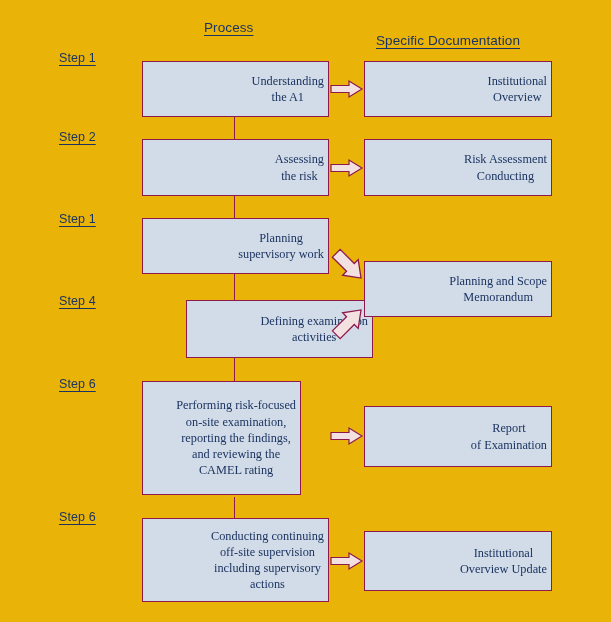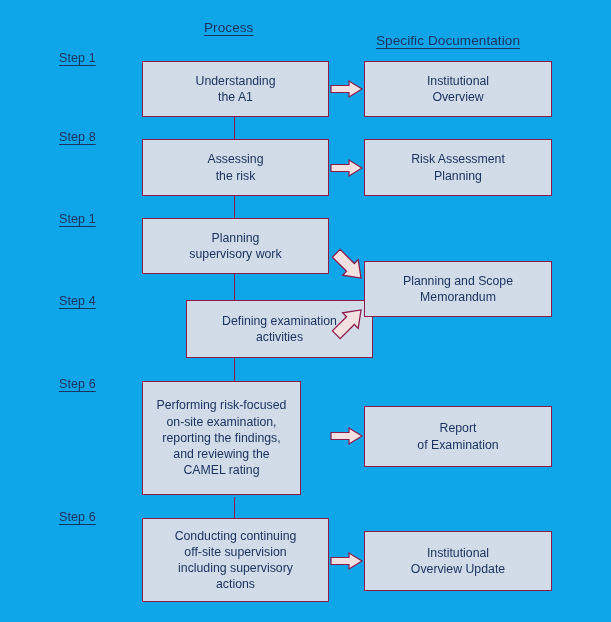--- a/index.html
+++ b/index.html
@@ -10,21 +10,21 @@
     width: 611px;
     height: 622px;
     background: #f3e1e1;
     font-family: "Liberation Sans", sans-serif;
     overflow: hidden;
   }
   #canvas {
     position: relative;
     width: 611px;
     height: 622px;
-    background: #0ea5e9;
+    background: #eab308;
   }
 
   
   .col-header {
     position: absolute;
     font-size: 13.5px;
     color: #1c3461;
     text-decoration: underline;
     text-underline-offset: 2.5px;
     white-space: nowrap;
@@ -46,25 +46,26 @@
 
   
   .node {
     position: absolute;
     box-sizing: border-box;
     background: #d2dce8;
     border: 1.3px solid #8e1a4b;
     color: #1c3461;
     display: flex;
     align-items: center;
-    justify-content: center;
+    justify-content: flex-end;
     text-align: center;
     font-size: 12.3px;
     line-height: 1.32;
     padding: 2px 4px;
+    font-family: Liberation Serif, serif;
   }
   .node span { display: block; white-space: pre-line; }
 
   
   .vline {
     position: absolute;
     width: 1.3px;
     background: #8e1a4b;
     left: 234px;
   }
@@ -75,21 +76,21 @@
 </style>
 </head>
 <body>
 
 <div id="canvas">
 
   <div class="col-header" id="header-process">Process</div>
   <div class="col-header" id="header-docs">Specific Documentation</div>
 
   <div class="step-label" style="left:59px; top:51px;">Step 1</div>
-  <div class="step-label" style="left:59px; top:130px;">Step 8</div>
+  <div class="step-label" style="left:59px; top:130px;">Step 2</div>
   <div class="step-label" style="left:59px; top:212px;">Step 1</div>
   <div class="step-label" style="left:59px; top:294px;">Step 4</div>
   <div class="step-label" style="left:59px; top:377px;">Step 6</div>
   <div class="step-label" style="left:59px; top:510px;">Step 6</div>
 
   <div class="vline" style="top:117px;  height:22px;"></div>
   <div class="vline" style="top:196px;  height:22px;"></div>
   <div class="vline" style="top:274px;  height:26px;"></div>
   <div class="vline" style="top:358px;  height:25px;"></div>
   <div class="vline" style="top:497px;  height:21px;"></div>
@@ -129,21 +130,21 @@
 actions</span>
   </div>
 
   <div class="node" style="left:364px; top:61px;  width:188px; height:56px;">
     <span>Institutional
 Overview</span>
   </div>
 
   <div class="node" style="left:364px; top:139px; width:188px; height:57px;">
     <span>Risk Assessment
-Planning</span>
+Conducting</span>
   </div>
 
   <div class="node" style="left:364px; top:261px; width:188px; height:56px;">
     <span>Planning and Scope
 Memorandum</span>
   </div>
 
   <div class="node" style="left:364px; top:406px; width:188px; height:61px;">
     <span>Report
 of Examination</span>

